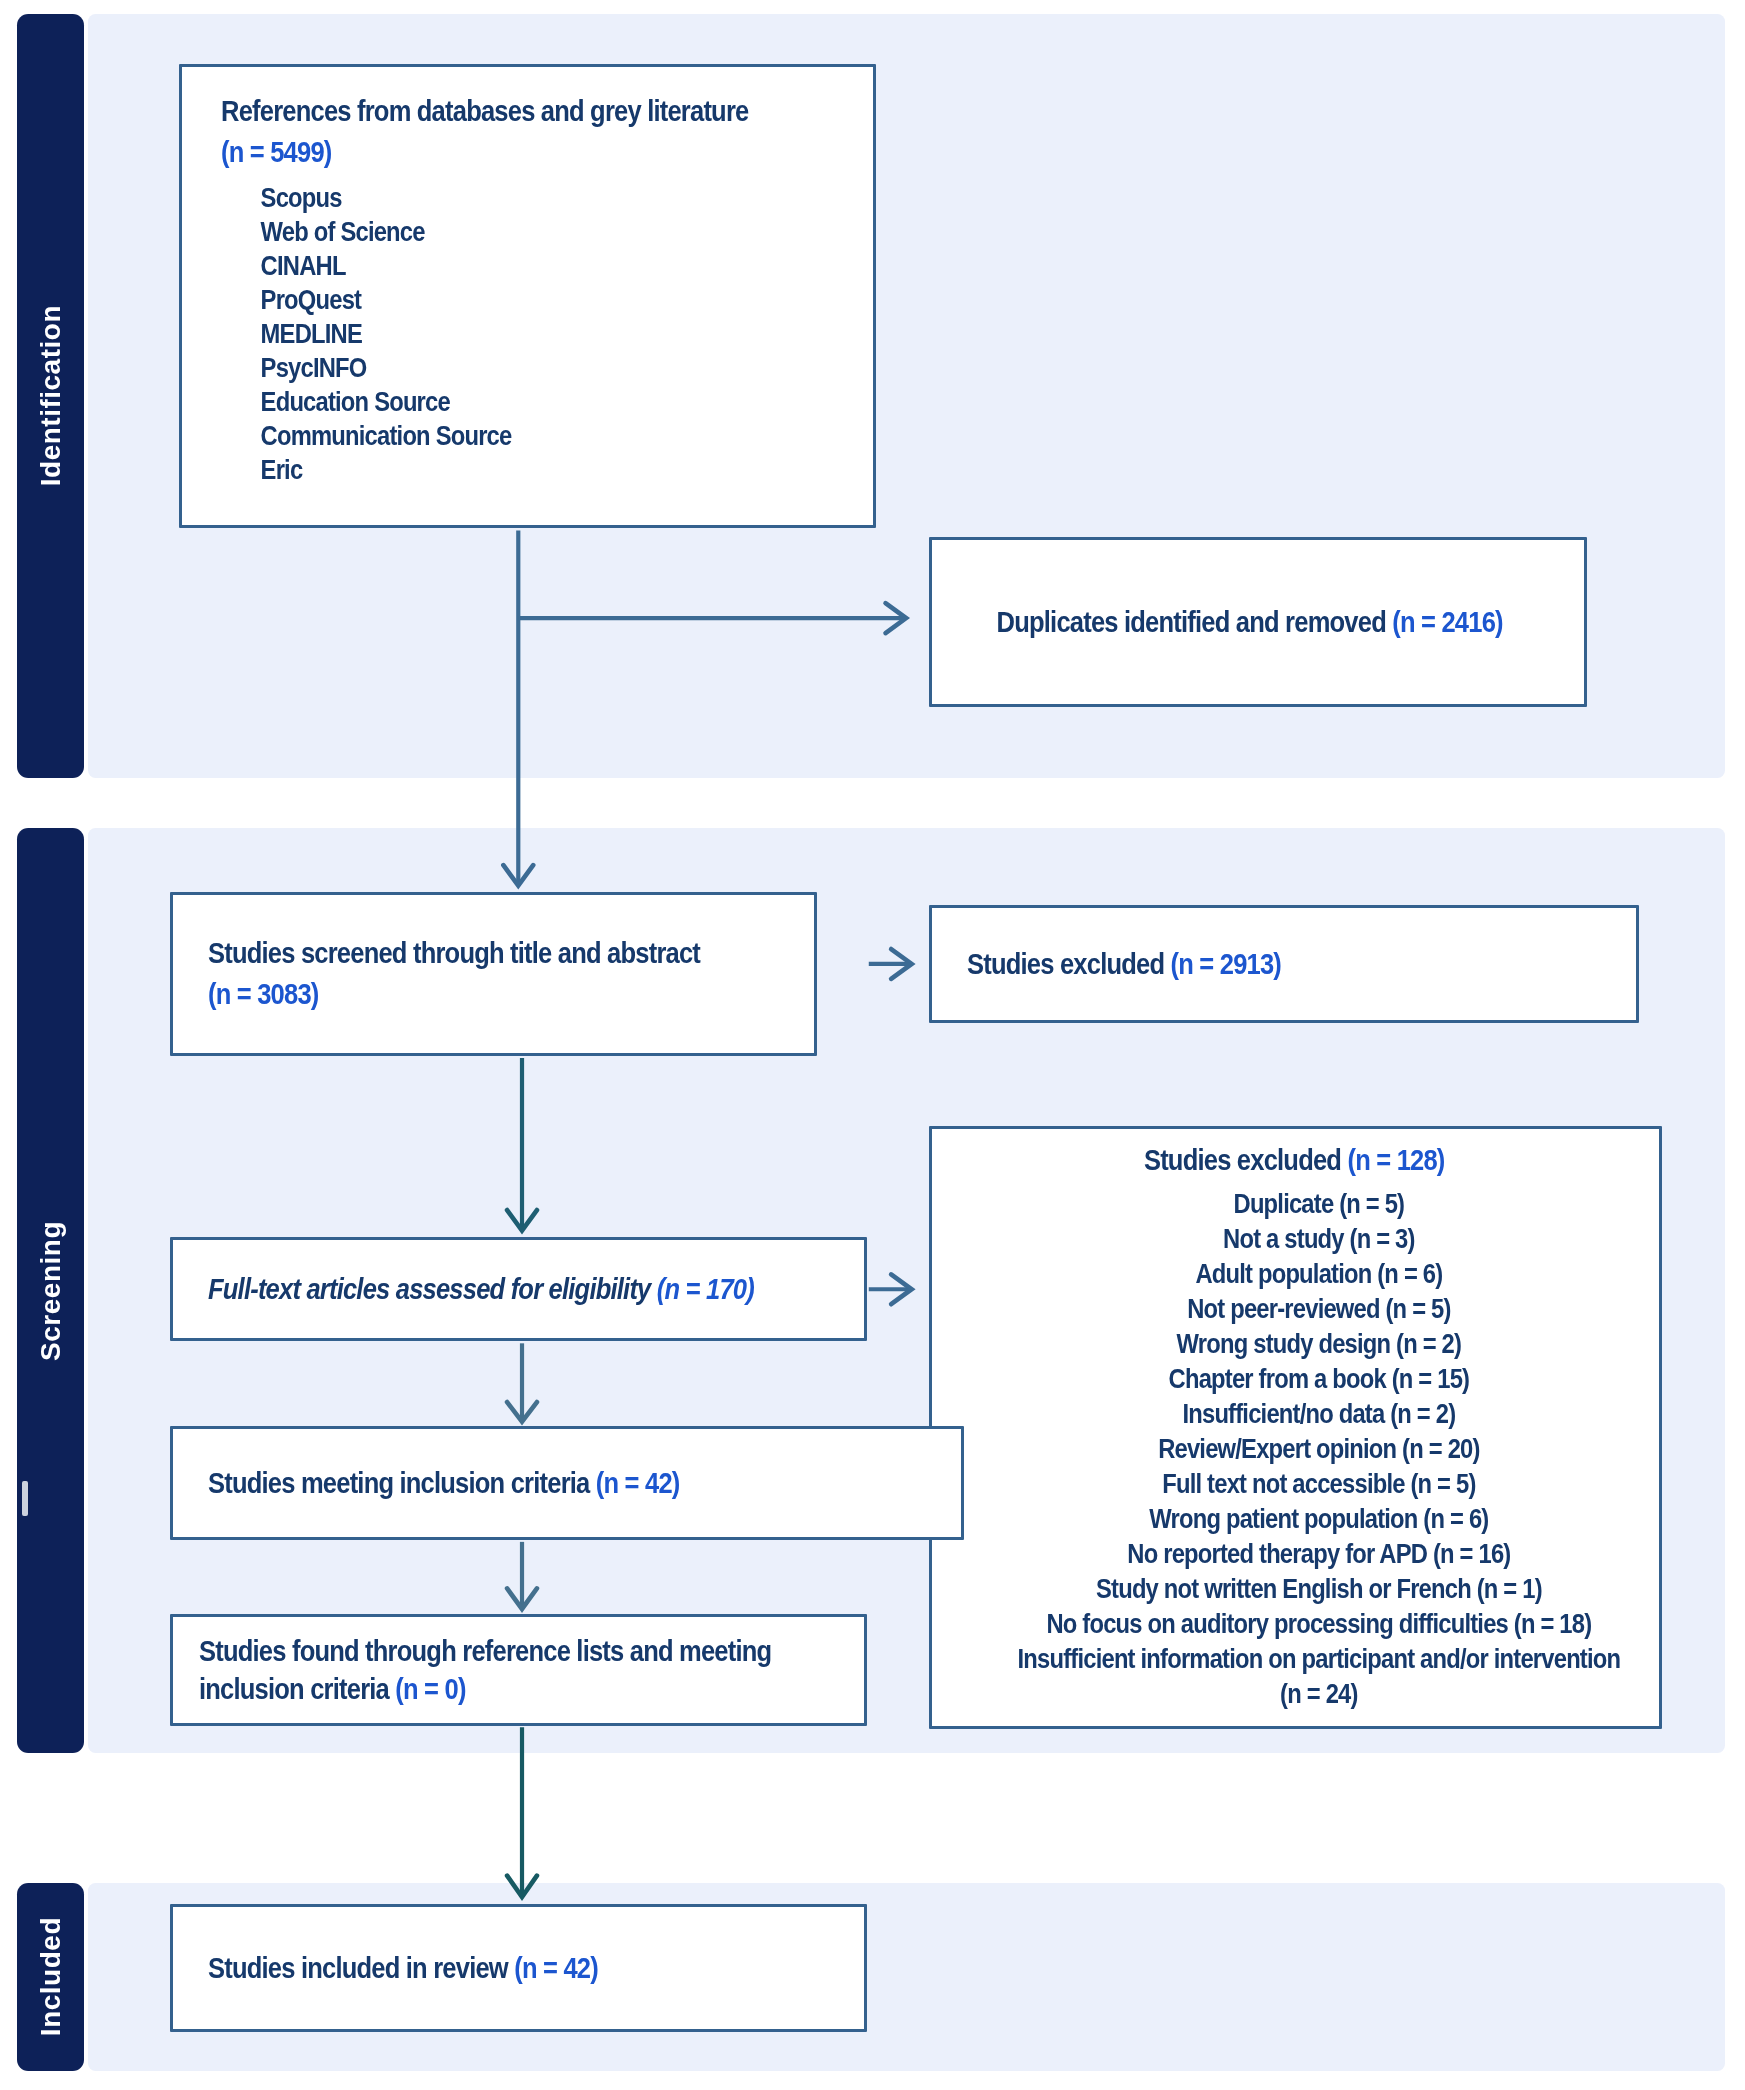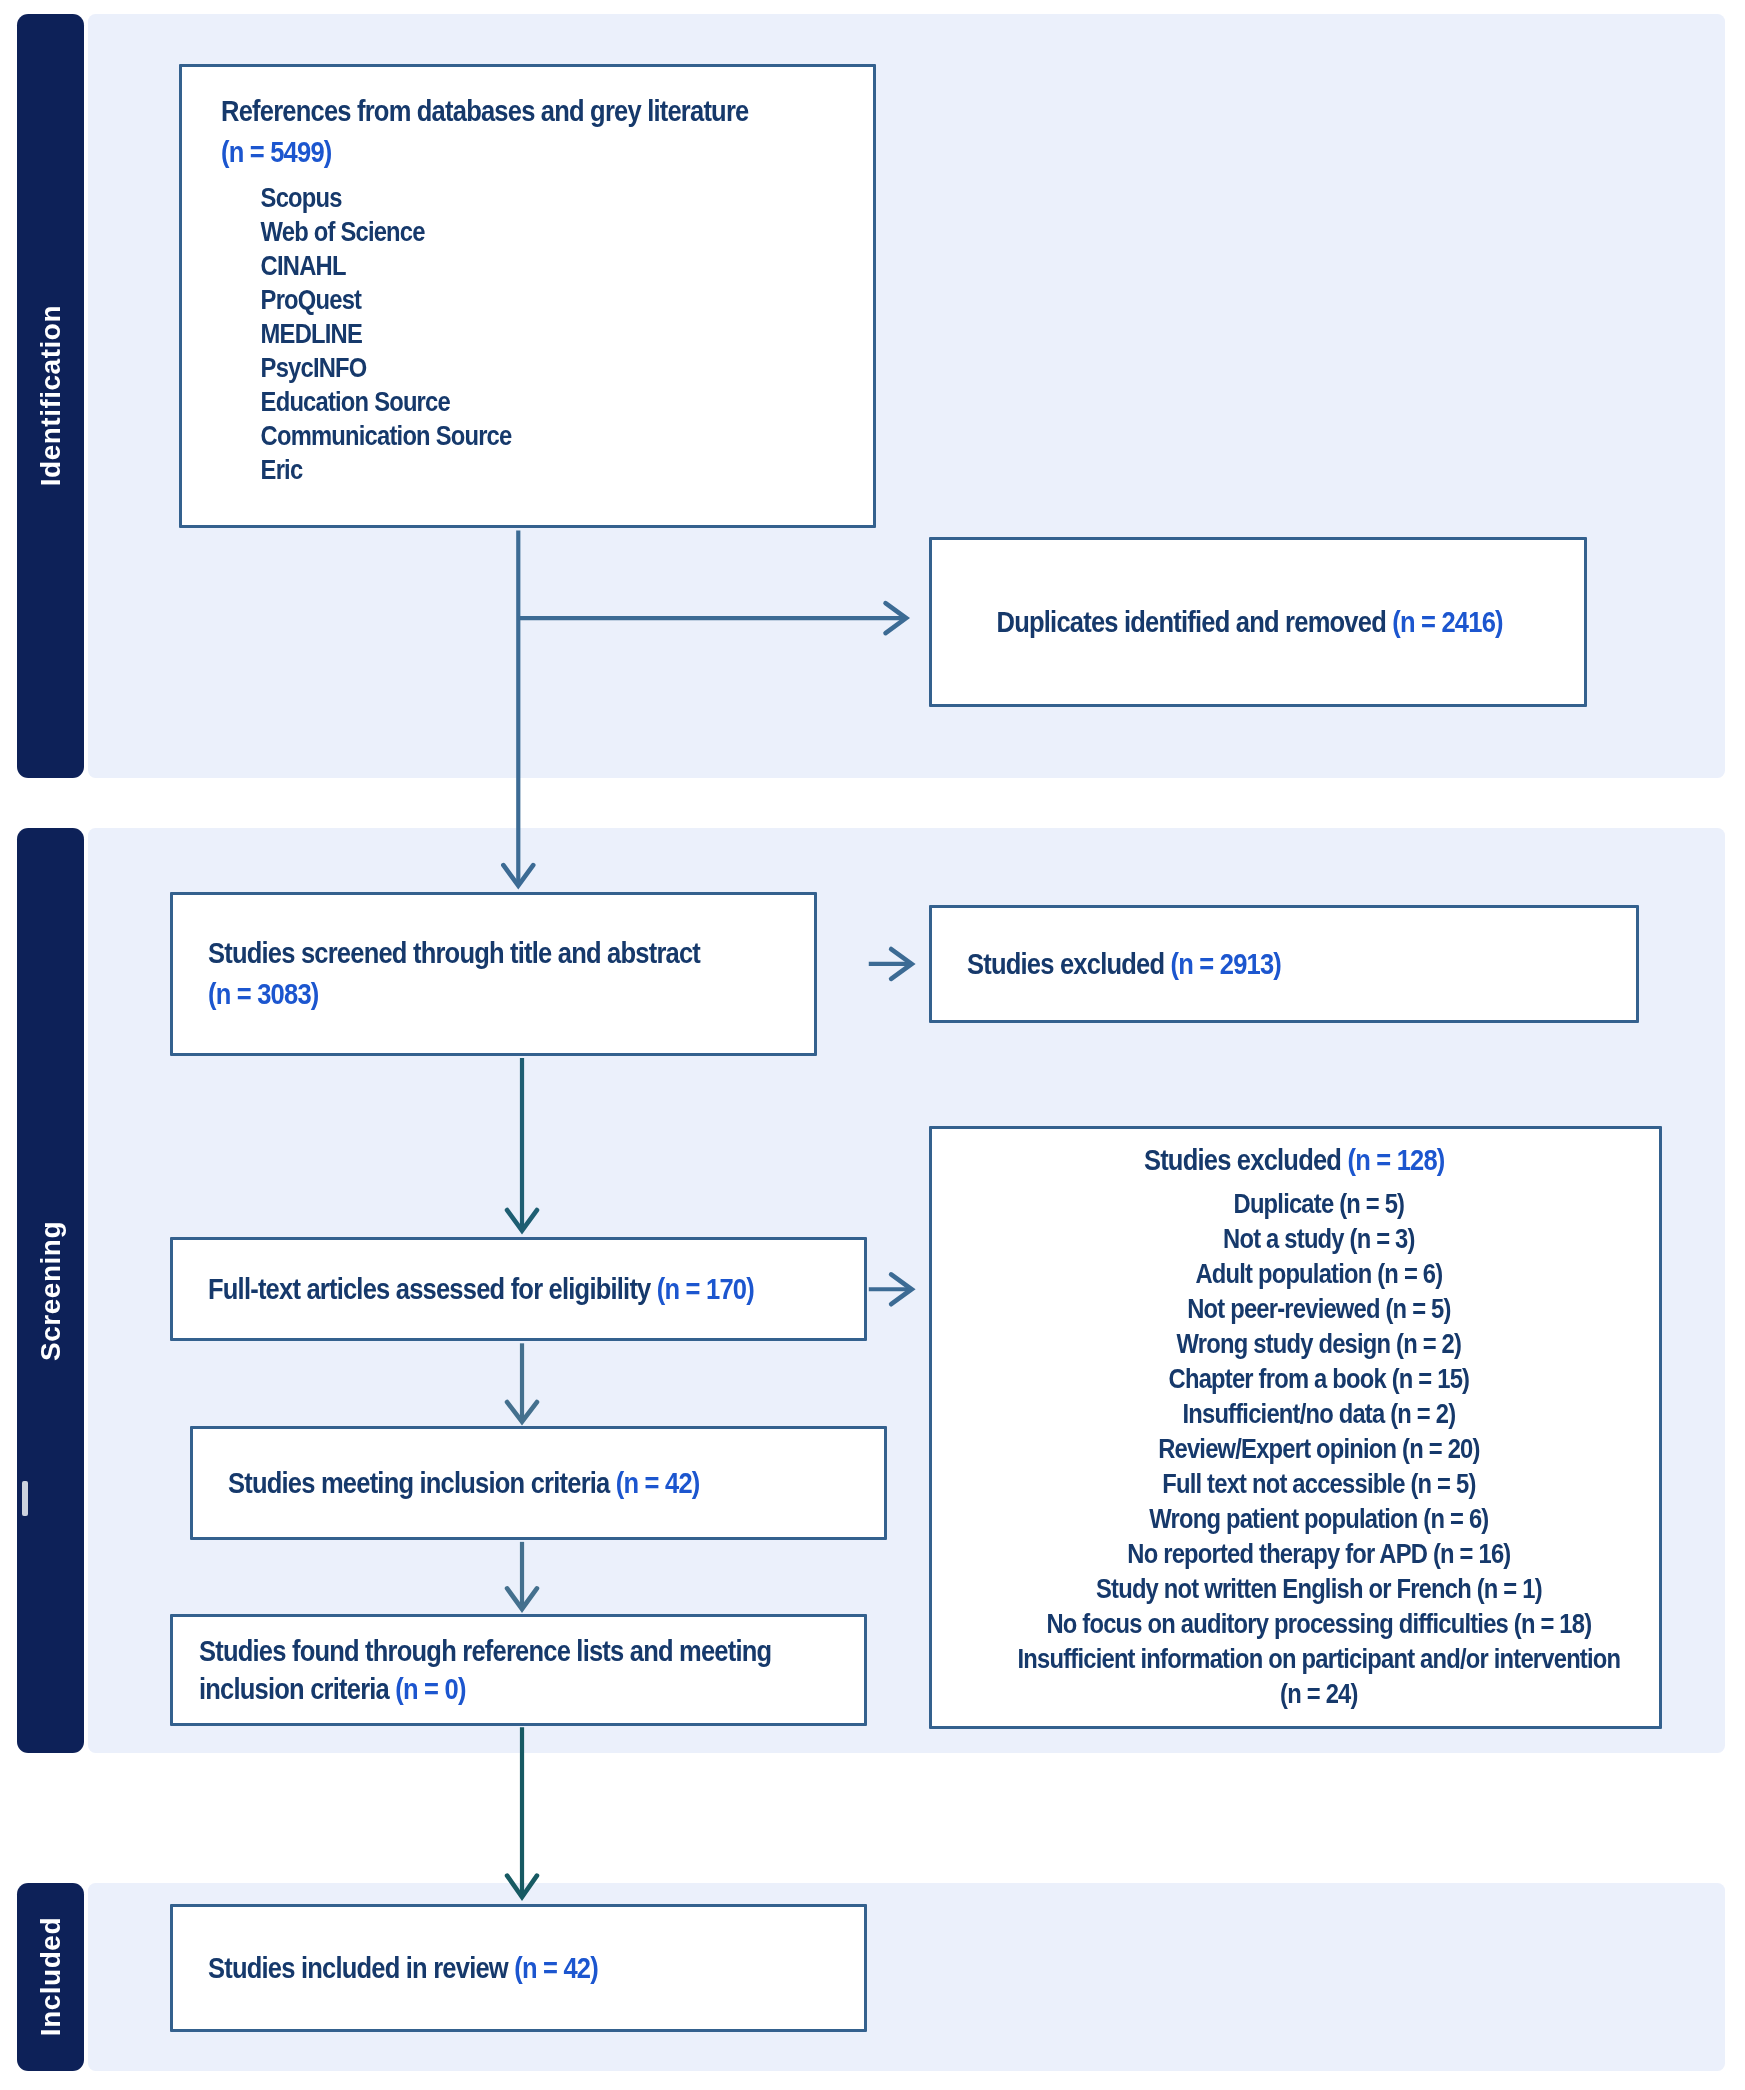--- a/index.html
+++ b/index.html
@@ -46,22 +46,22 @@
   .box-excl128 .list-item { line-height:35px; white-space:normal; }
   
   .box-references { left:179px; top:64px;  width:697px; height:464px; justify-content:flex-start; padding:24px 9.3px 0 39px; }
   .box-references .list { margin-top:7.5px; padding-left:45px; }
   .box-duplicates { left:929px; top:537px; width:658px; height:170px; padding-left:55px;text-align:center; }
   .box-screened   { left:170px; top:892px; width:647px; height:164px; padding-left:35px; }
   .box-excl2913   { left:929px; top:905px; width:710px; height:118px; padding-left:35px; }
   .box-excl128    { left:929px; top:1126px; width:733px; height:603px; justify-content:flex-start; padding:11.2px 5.6px 0 34px;text-align:center; }
   .box-excl128 .inner { width:746px; }
   .box-excl128 .list { margin-top:5.6px; padding-left:56px; }
-  .box-fulltext   { left:170px; top:1237px; width:697px; height:104px; padding-left:35px; }
-  .box-inclusion  { left:170px; top:1426px; width:697px; height:114px; padding-left:35px;margin-left:20px; }
+  .box-fulltext   { left:170px; top:1237px; width:697px; height:104px; padding-left:35px;font-style:italic; }
+  .box-inclusion  { left:170px; top:1426px; width:794px; height:114px; padding-left:35px; }
   .box-reflists   { left:170px; top:1614px; width:697px; height:112px; padding-left:26px; }
   .box-reflists .wrap-lbl { width:653px; }
   .box-included   { left:170px; top:1904px; width:697px; height:128px; padding-left:35px; }
   
   .tick {
     position:absolute; left:22.4px; top:1481px; width:5.6px; height:35px;
     background:#ccd2de; border-radius:1.9px; z-index:4;
   }
   
   .arrows { position:absolute; left:0; top:0; z-index:5; pointer-events:none; }

